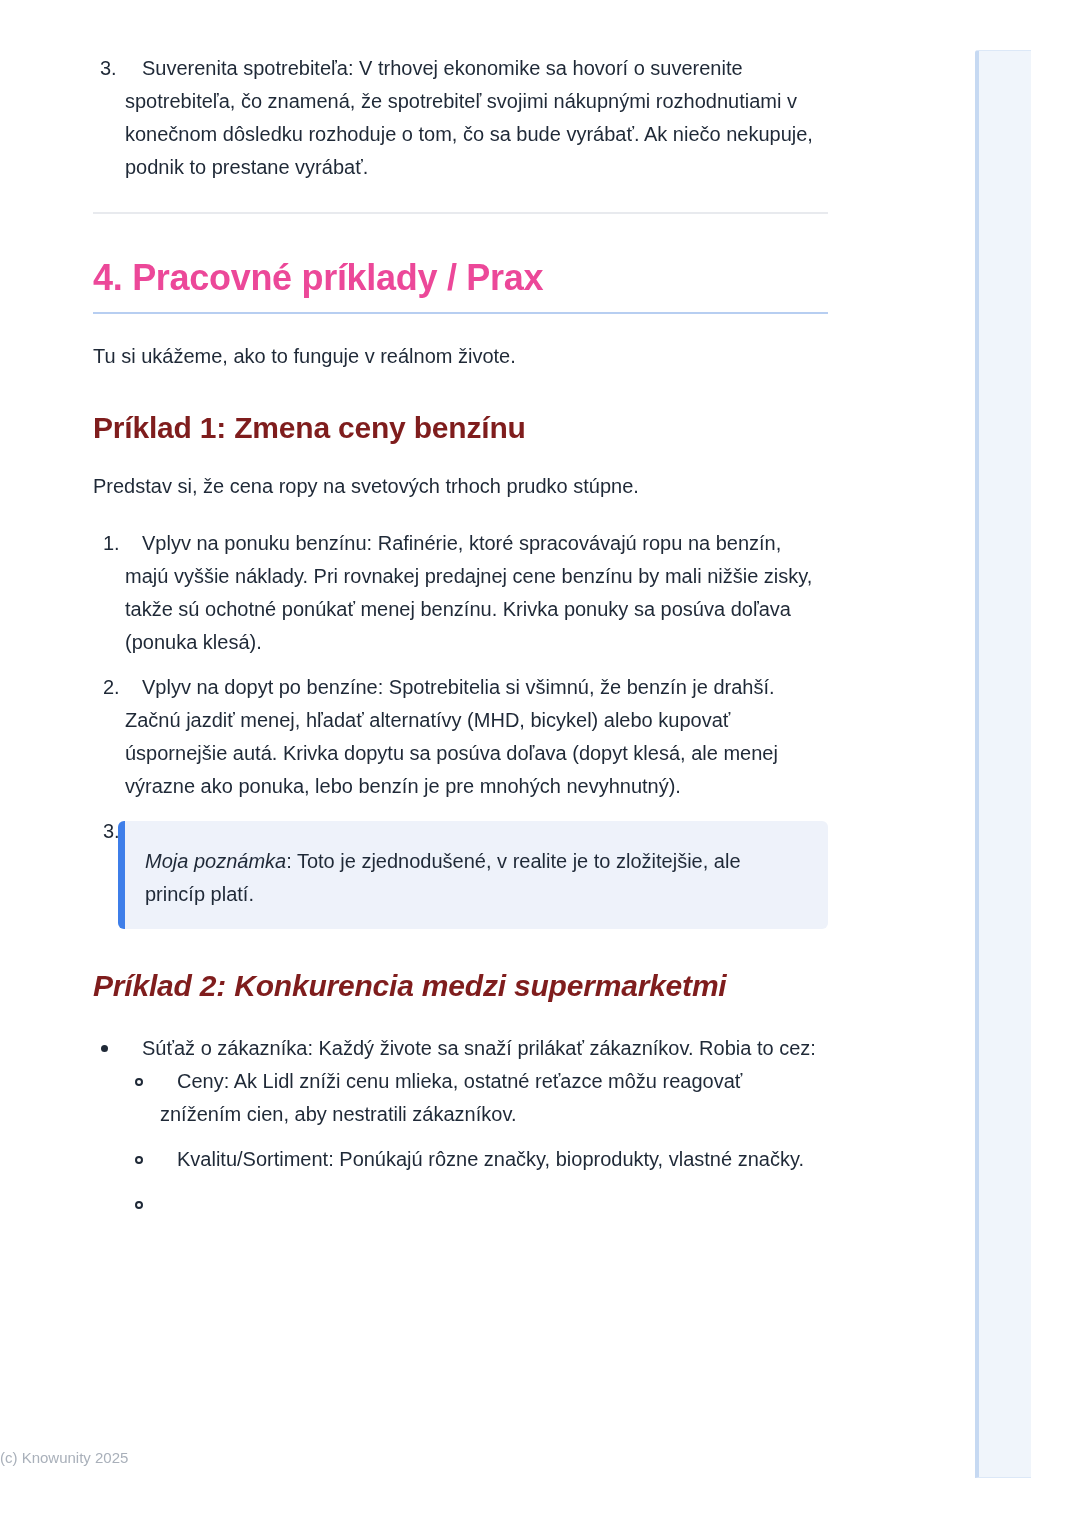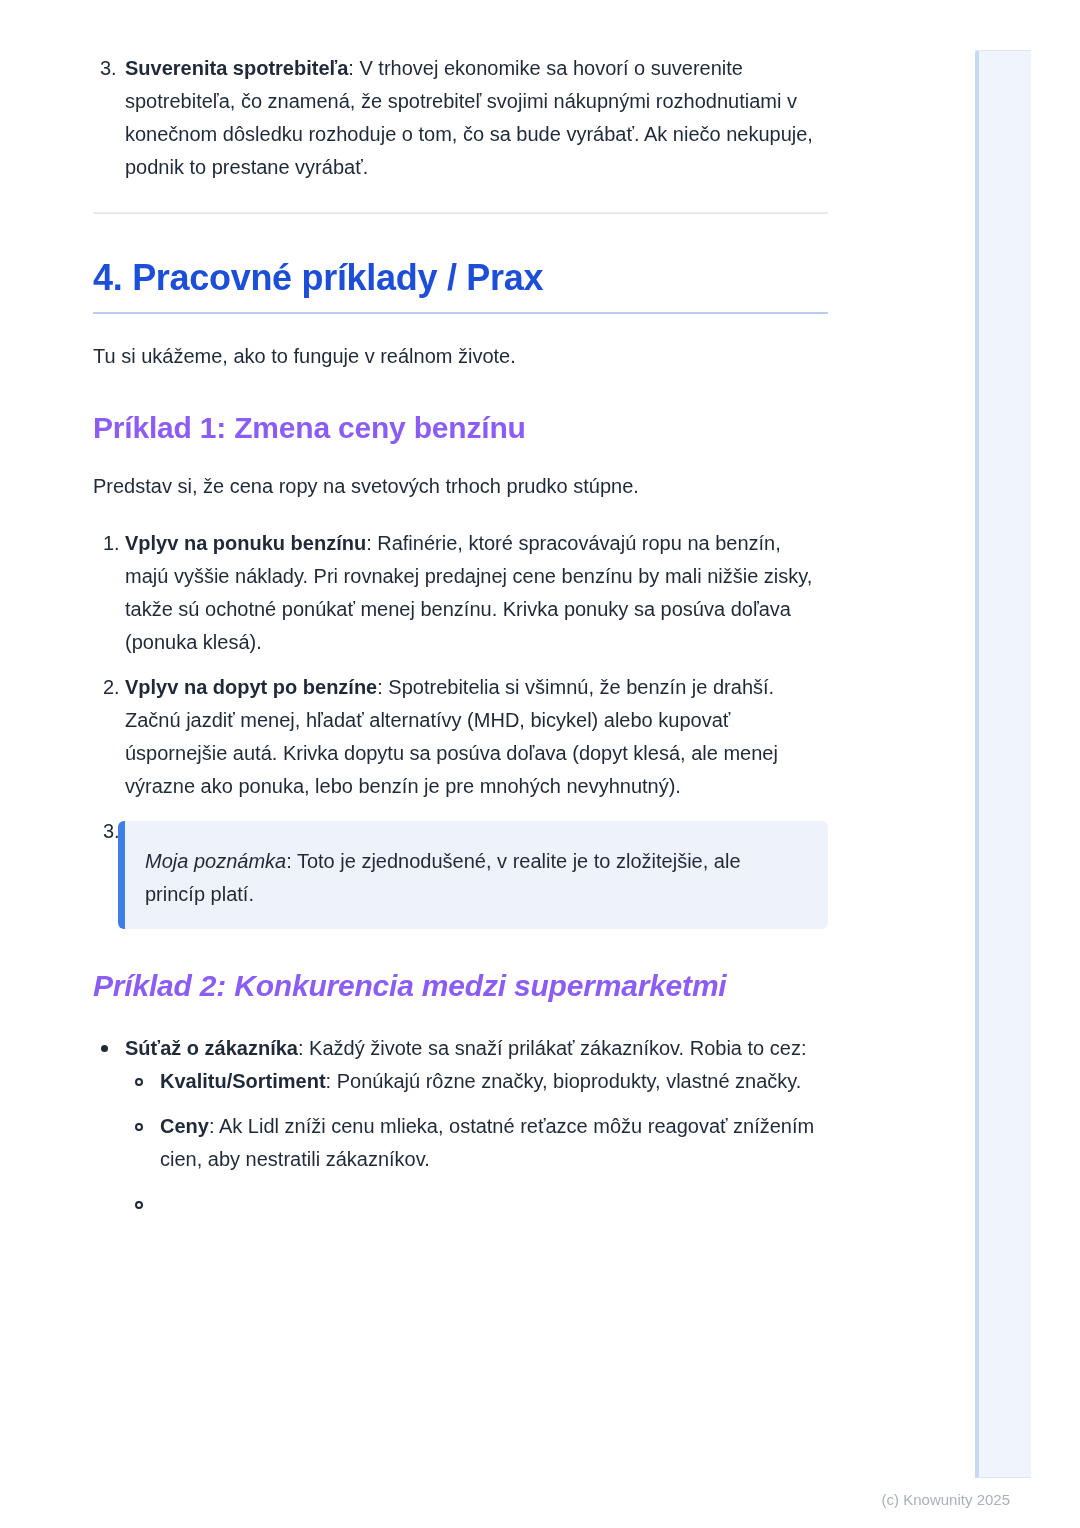--- a/index.html
+++ b/index.html
@@ -25,37 +25,37 @@
     position:absolute; left:93px; top:0; width:735px;
     padding-top:52px;
     font-size:20px; line-height:33px;
     z-index:2;
   }
 
   .li { position:relative; padding-left:32px; }
   .li + .li { margin-top:12px; }
   .li .marker { position:absolute; left:10px; top:0; }
   .top-item .marker { left:7px; }
-  strong { font-weight:700; }
+  strong { font-weight:400;margin-left:17px; }
 
   .divider { height:2px; background:#E8EAEE; border:none; margin-top:28px; }
 
   h1 {
     margin-top:42px;
     font-size:36px; line-height:44px; font-weight:700;
     letter-spacing:-0.3px;
-    color:#1d4ed8;
+    color:#ec4899;
     padding-bottom:12px;
     border-bottom:2px solid #B7CEF1;
   }
 
   h2 {
     font-size:30px; line-height:38px; font-weight:700;
     letter-spacing:-0.2px;
-    color:#8b5cf6;
+    color:#7f1d1d;
   }
 
   .lede   { margin-top:26px; }
   .h2-1   { margin-top:36px; }
   .para-1 { margin-top:23px; }
   .olist  { margin-top:24px; }
 
   .note {
     margin-top:18px; margin-left:25px;
     width:710px;
@@ -80,22 +80,21 @@
   .sublist { margin-top:0; }
   .sub-li { position:relative; padding-left:35px; margin-top:12px; }
   .sub-li:first-child { margin-top:0; }
   .ring {
     position:absolute; left:10px; top:13px;
     width:8px; height:8px; border-radius:50%;
     border:2px solid #1F2937; background:transparent;
   }
 
   .footer {
-    position:absolute; top:1490px; left:0; width:1010px;
-    text-align:right;
+    position:absolute; top:1448px; left:0; width:1010px;
     font-size:15px; line-height:20px;
     color:#A9B0BA;
     z-index:3;
   }
 </style>
 </head>
 <body>
 
 <div class="edge-strip"></div>
 
@@ -137,25 +136,25 @@
   <h2 class="h2-2">Príklad 2: Konkurencia medzi supermarketmi</h2>
 
 
   <div class="ulist">
     <div class="bullet-li">
       <span class="dot"></span>
       <div class="li-text"><strong>Súťaž o zákazníka</strong><span>: Každý živote sa snaží prilákať zákazníkov. Robia to cez:</span></div>
       <div class="sublist">
         <div class="sub-li">
           <span class="ring"></span>
-          <span class="li-text"><strong>Kvalitu/Sortiment</strong><span>: Ponúkajú rôzne značky, bioprodukty, vlastné značky.</span></span>
+          <span class="li-text"><strong>Ceny</strong><span>: Ak Lidl zníži cenu mlieka, ostatné reťazce môžu reagovať znížením cien, aby nestratili zákazníkov.</span></span>
         </div>
         <div class="sub-li">
           <span class="ring"></span>
-          <span class="li-text"><strong>Ceny</strong><span>: Ak Lidl zníži cenu mlieka, ostatné reťazce môžu reagovať znížením cien, aby nestratili zákazníkov.</span></span>
+          <span class="li-text"><strong>Kvalitu/Sortiment</strong><span>: Ponúkajú rôzne značky, bioprodukty, vlastné značky.</span></span>
         </div>
         <div class="sub-li">
           <span class="ring"></span>
         </div>
       </div>
     </div>
   </div>
 
 </div>
 

